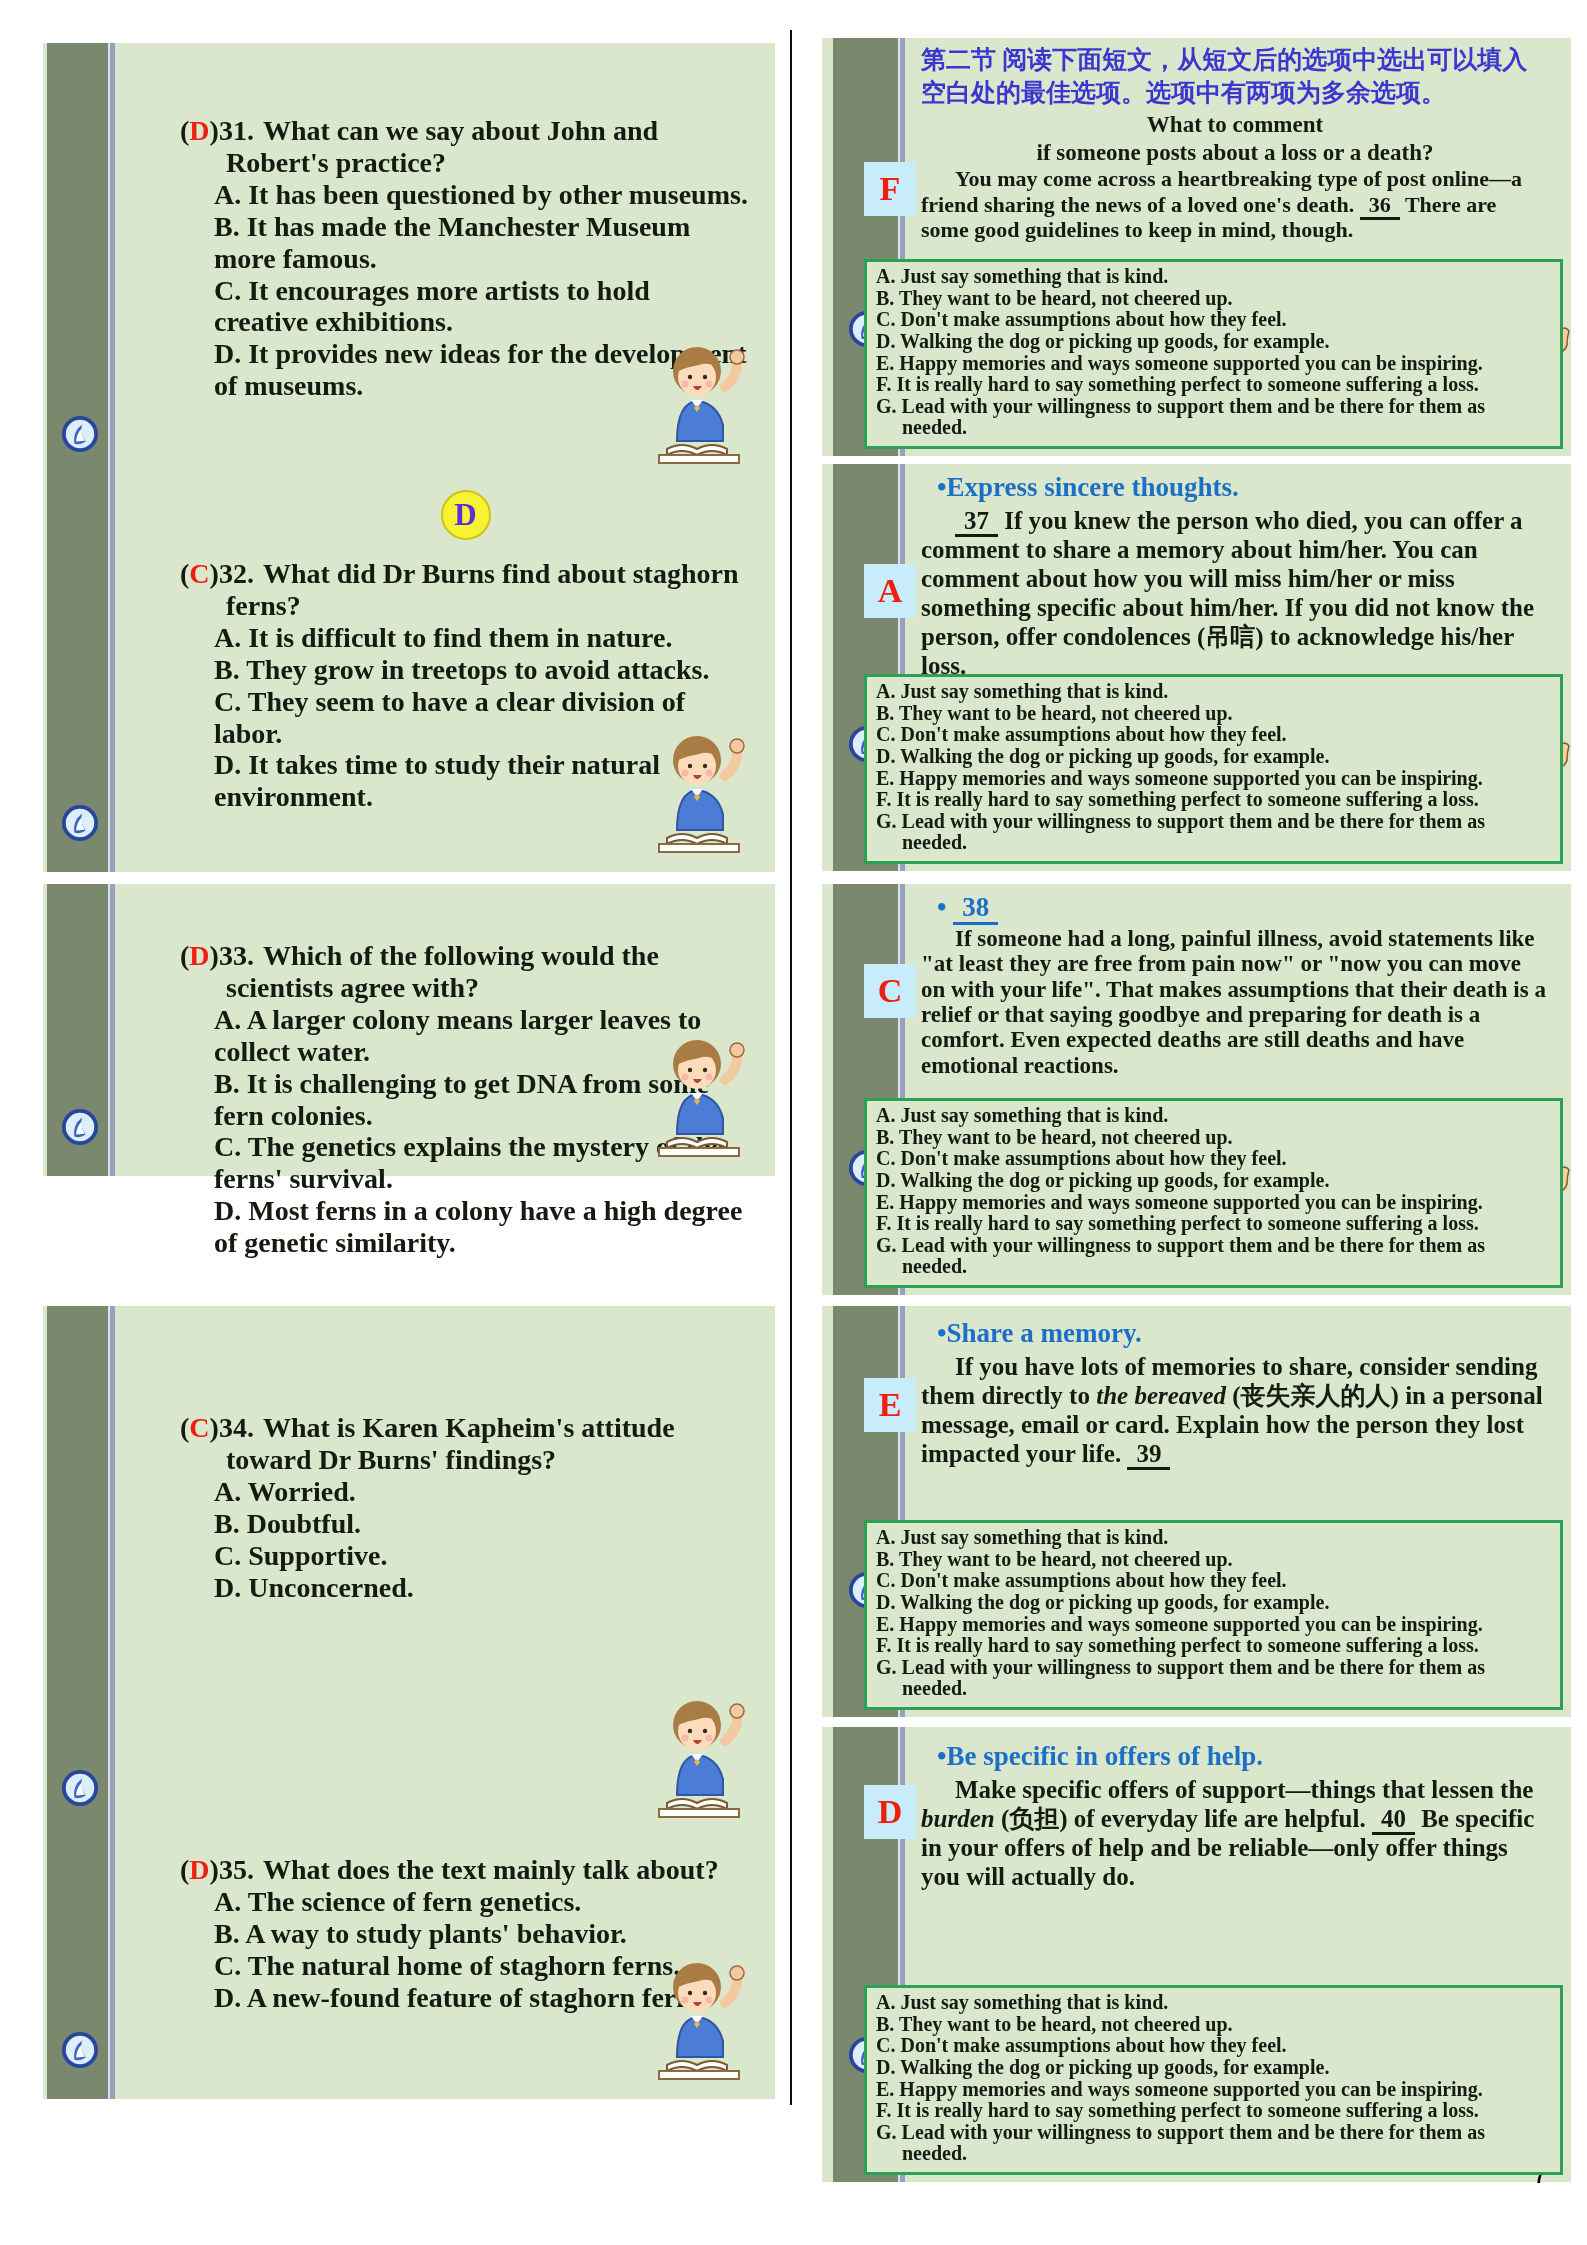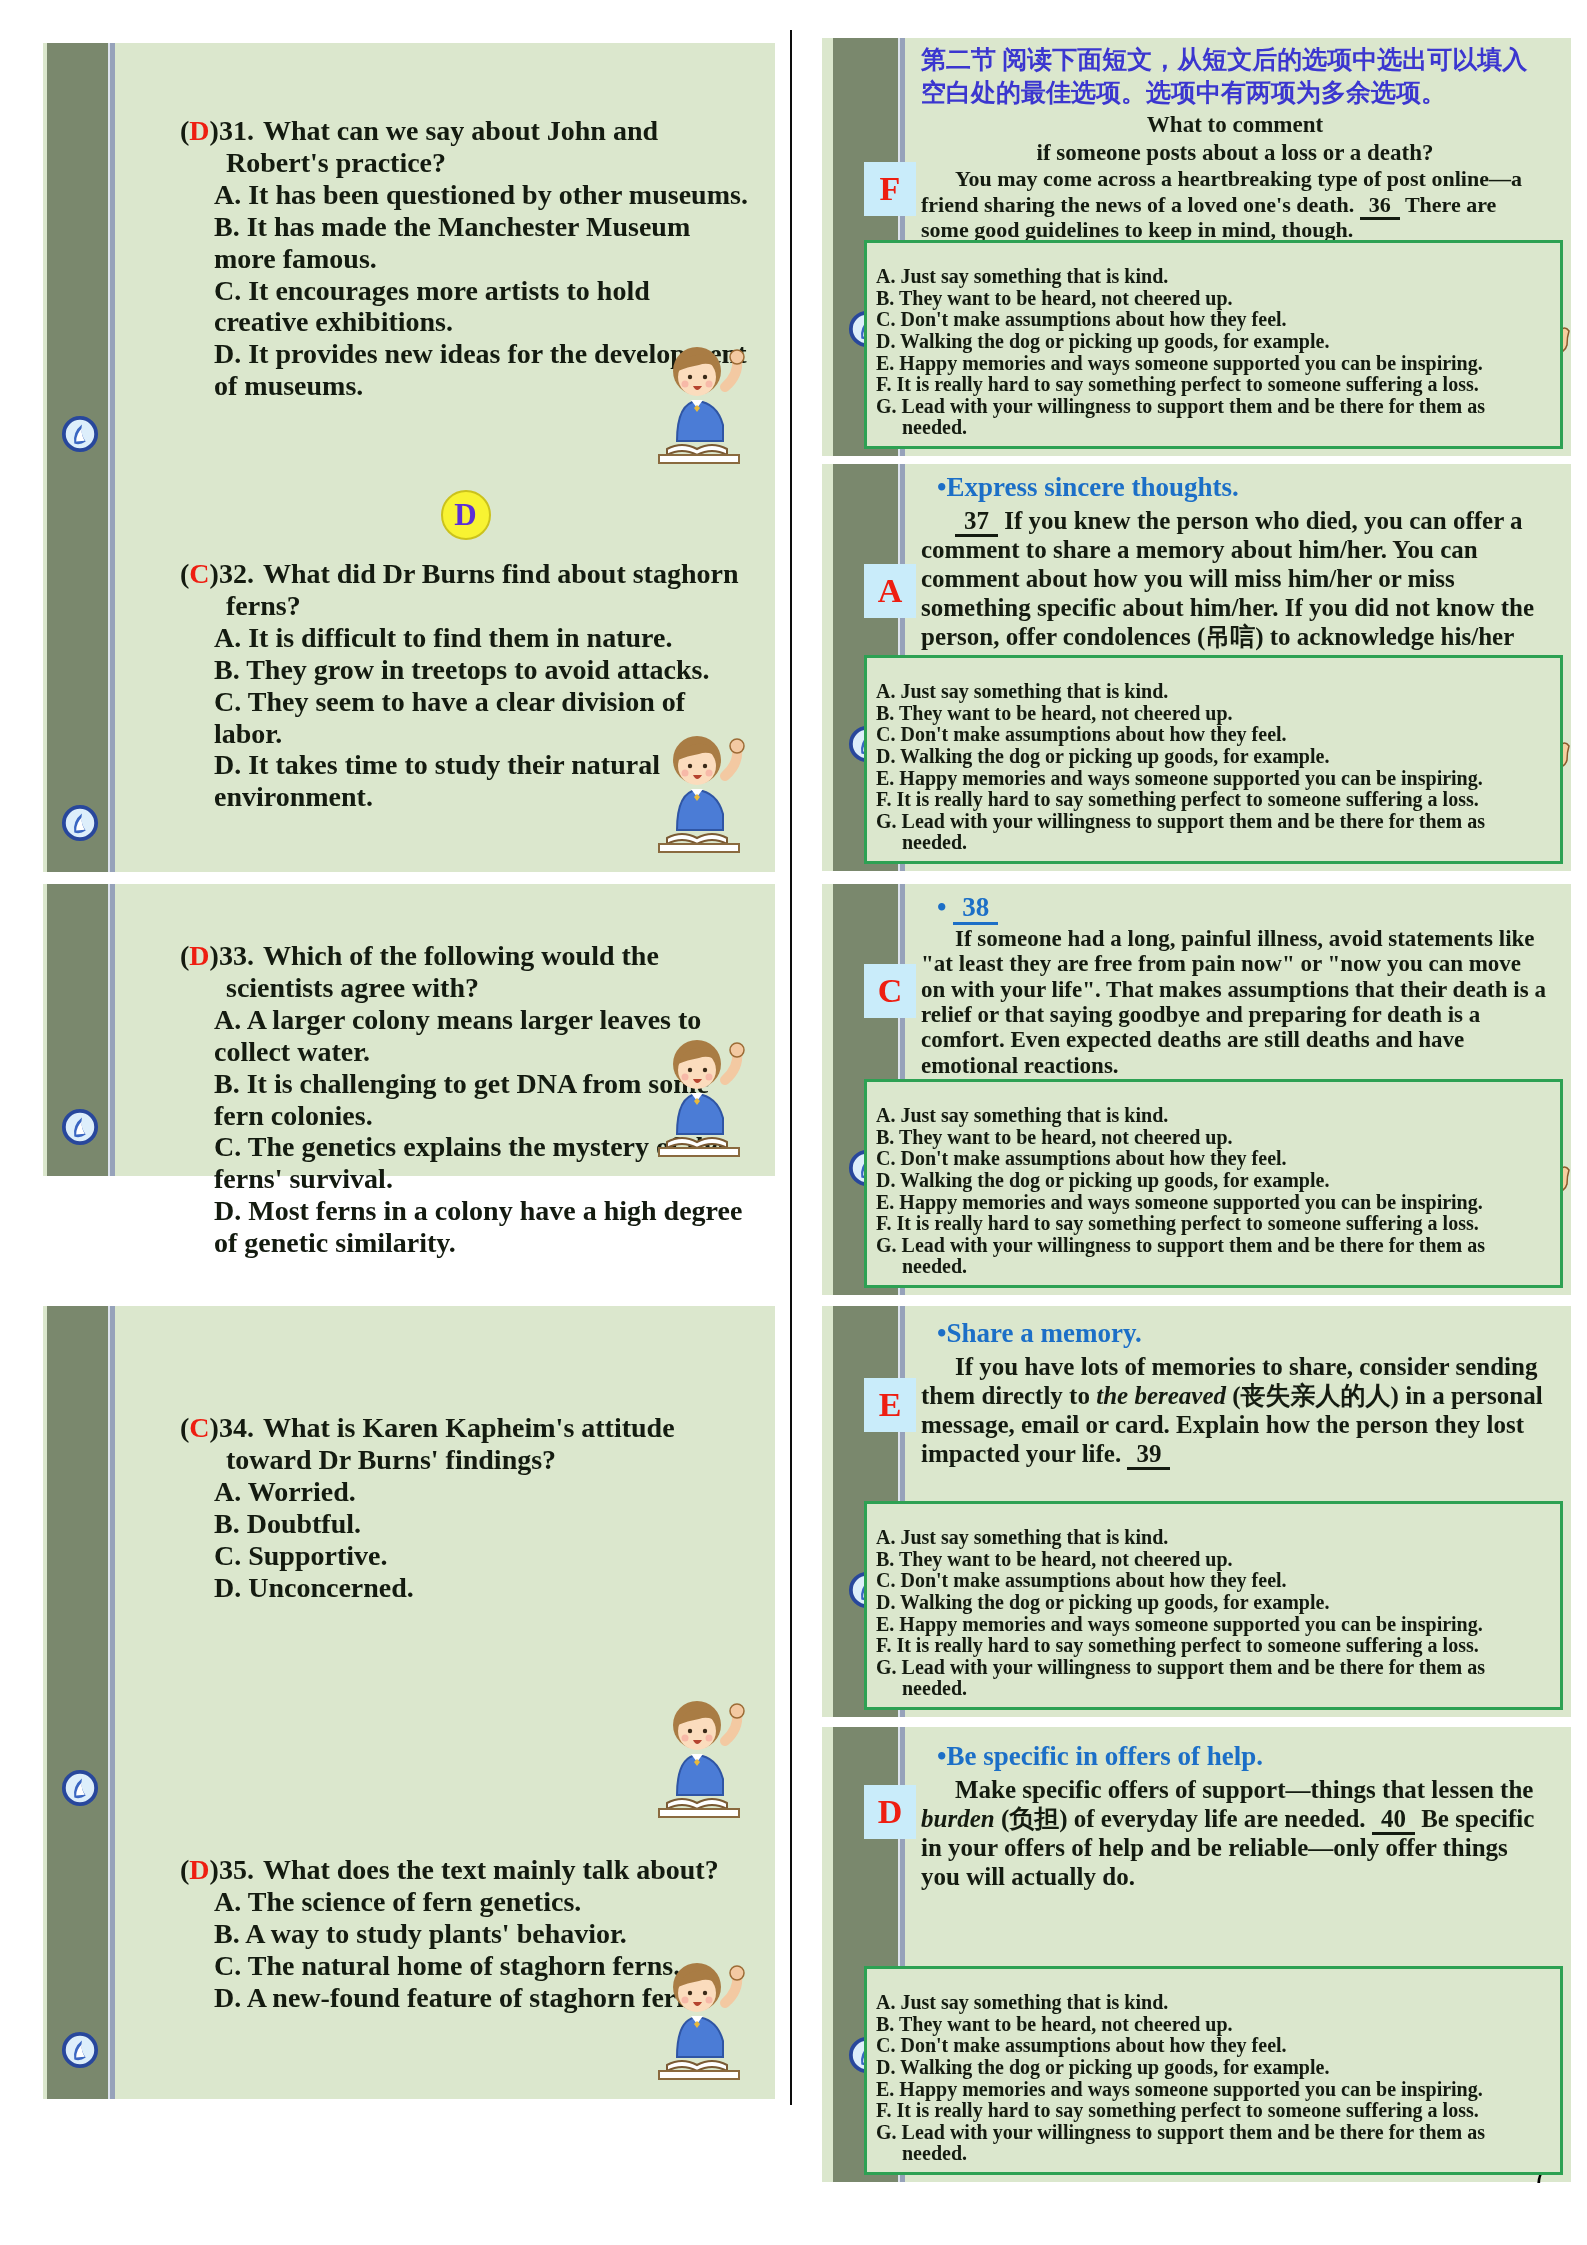--- a/index.html
+++ b/index.html
@@ -57,21 +57,21 @@
   .seg-blank{border-bottom:3px solid currentColor;padding:0 9px;}
 
   
   .ans{position:absolute;left:42px;width:52px;height:54px;background:#c9ecfa;
     color:#ee1e11;font-size:34px;text-align:center;line-height:54px;z-index:2;}
   .rb1 .ans{top:124px}.rb2 .ans{top:100px}.rb3 .ans{top:80px}
   .rb4 .ans{top:72px}.rb5 .ans{top:58px}
 
   
   .optbox{position:absolute;left:42px;right:8px;bottom:7px;background:#dbe7cd;
-    border:3px solid #2da153;padding:23px 6px 7px 9px;font-size:20px;line-height:1.08;z-index:2;}
+    border:3px solid #2da153;padding:4px 6px 7px 9px;font-size:20px;line-height:1.08;z-index:2;}
   .opt-line{padding-left:26px;text-indent:-26px;}
 
   
   .logo{position:absolute;z-index:1;}
   .lb .logo{left:14px;bottom:26px;}
   .rb .logo{left:26px;bottom:104px;}
   .boy{position:absolute;right:24px;bottom:14px;z-index:1;}
   .hand{position:absolute;right:0;bottom:95px;z-index:1;}
 
   .divider{position:absolute;left:790px;top:30px;width:2px;height:2075px;background:#0d0d0d;}
@@ -320,21 +320,21 @@
 
 <section class="block rb rb5">
   <div class="sidebar"></div>
   <div class="vrule"></div>
   <span class="logo"><svg width="38" height="38" viewBox="0 0 40 40">
         <use href="#logo-art"></use>
       </svg></span>
   <div class="ans">D</div>
   <div class="content rc5">
     <div class="bullet-head">•Be specific in offers of help.</div>
-    <div class="passage"><span>Make specific offers of support—things that lessen the </span><span class="seg-it">burden</span><span> (负担) of everyday life are needed. </span><span class="seg-blank">40</span><span> Be specific in your offers of help and be reliable—only offer things you will actually do.</span></div>
+    <div class="passage"><span>Make specific offers of support—things that lessen the </span><span class="seg-it">burden</span><span> (负担) of everyday life are helpful. </span><span class="seg-blank">40</span><span> Be specific in your offers of help and be reliable—only offer things you will actually do.</span></div>
   </div>
   <div class="optbox">
       <div class="opt-line">A. Just say something that is kind.</div>
       <div class="opt-line">B. They want to be heard, not cheered up.</div>
       <div class="opt-line">C. Don't make assumptions about how they feel.</div>
       <div class="opt-line">D. Walking the dog or picking up goods, for example.</div>
       <div class="opt-line">E. Happy memories and ways someone supported you can be inspiring.</div>
       <div class="opt-line">F. It is really hard to say something perfect to someone suffering a loss.</div>
       <div class="opt-line">G. Lead with your willingness to support them and be there for them as needed.</div>
     </div>

